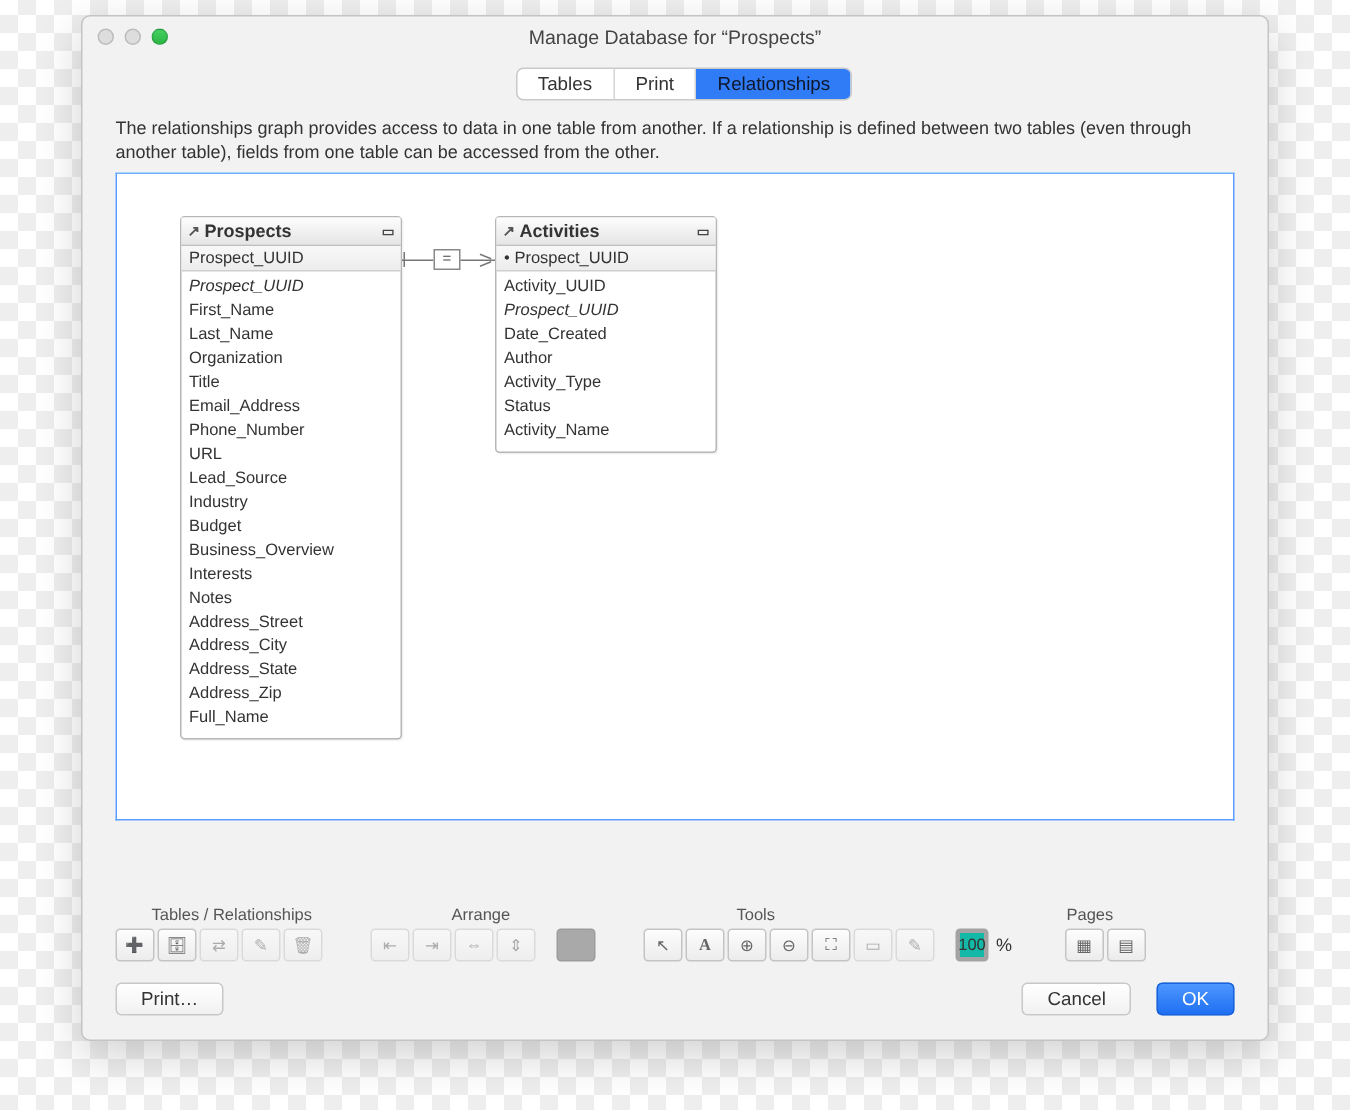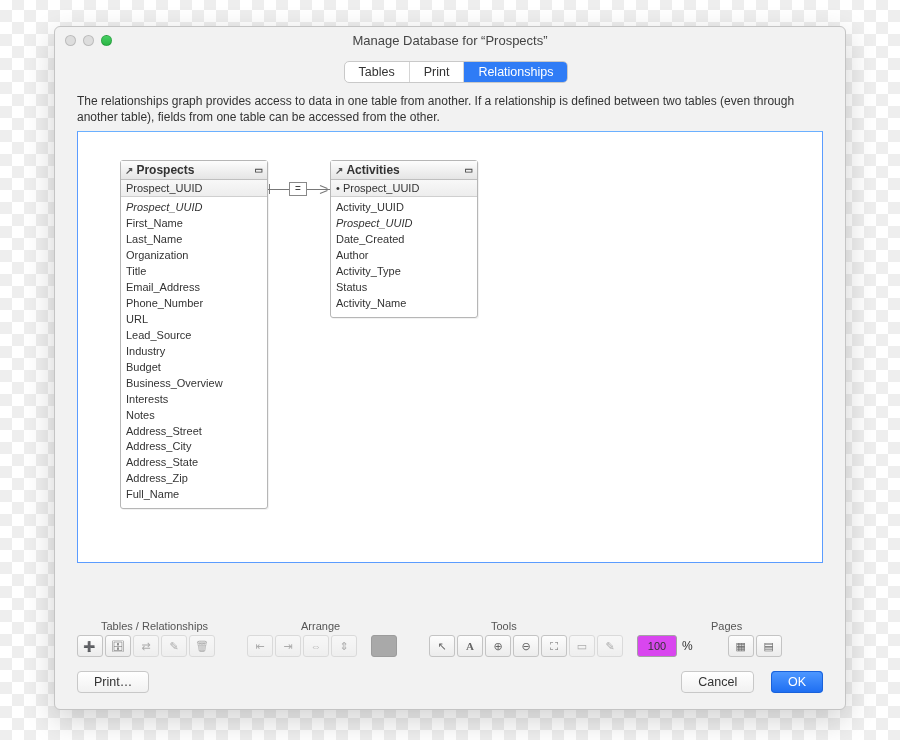--- a/index.html
+++ b/index.html
@@ -6,21 +6,21 @@
   body {
     font-family: -apple-system, "Helvetica Neue", Arial, sans-serif;
     font-size: 12px;
     background:
       repeating-conic-gradient(#eee 0% 25%, #fff 0% 50%) 0 / 24px 24px;
     width: 900px; height: 740px;
     color: #333;
   }
   .window {
     position: absolute;
-    left: 54px; top: 26px;
+    left: 54px; top: 10px;
     width: 792px; height: 684px;
     background: #f2f2f2;
     border: 1px solid #c4c4c4;
     border-radius: 6px;
     box-shadow: 0 10px 30px rgba(0,0,0,.18);
     display: flex; flex-direction: column;
   }
   .titlebar {
     height: 26px;
     display: flex; align-items: center;
@@ -30,21 +30,21 @@
   .trafficlights { display: flex; gap: 7px; align-items: center; }
   .dot { width: 11px; height: 11px; border-radius: 50%; border: .5px solid rgba(0,0,0,.15); background:#ddd;}
   .dot.green { background: linear-gradient(#46d063,#2bb645); }
   .title { position: absolute; left: 0; right: 0; text-align: center; font-size: 13px; color: #444; }
   .tabs {
     display: flex; justify-content: center; margin-top: 8px;
   }
   .segmented { display: flex; border: 1px solid #c9c9c9; border-radius: 5px; overflow: hidden; background: #fff; margin-left: 12px; }
   .segmented .seg { padding: 3px 14px; font-size: 12.5px; border-right: 1px solid #d5d5d5; cursor: default; }
   .segmented .seg:last-child { border-right: none; }
-  .segmented .seg.active { background: #2f7cf6; color: #ffffff; }
+  .segmented .seg.active { background: #2f7cf6; color: #0f172a; }
   .desc { padding: 10px 22px 6px; font-size: 12px; color: #333; line-height: 1.35; }
   .canvas-wrap { padding: 0 22px; flex: 1; }
   .canvas {
     position: relative;
     width: 100%; height: 432px;
     background: #fff;
     border: 1.5px solid #5b9cff;
     border-top-color:#6bb0ff;
     overflow: hidden;
   }
@@ -108,21 +108,21 @@
   .tbtn {
     width: 26px; height: 22px;
     background: linear-gradient(#fdfdfd,#ececec);
     border: 1px solid #c4c4c4;
     border-radius: 3px;
     display:flex; align-items:center; justify-content:center;
     font-size: 11px; color:#666;
   }
   .tbtn.disabled { opacity:.5; }
   .tbtn.swatch { background:#a9a9a9; border-color:#9c9c9c; }
-  .zoomval { width:40px; height:22px; border:1px solid #a3a3a3; background:#d946ef; text-align:center; font-size:11px; display:flex; align-items:center; justify-content:center; border-radius:3px;}
+  .zoomval { width:22px; height:22px; border:3px solid #a3a3a3; background:#14b8a6; text-align:center; font-size:11px; display:flex; align-items:center; justify-content:center; border-radius:3px;}
   .footer {
     display:flex; align-items:center; justify-content:space-between;
     padding: 12px 22px 16px;
   }
   .btn {
     padding: 3px 16px; font-size:12.5px;
     background: linear-gradient(#fff,#f1f1f1);
     border: 1px solid #c8c8c8; border-radius:4px;
     min-width: 72px; text-align:center;
   }

